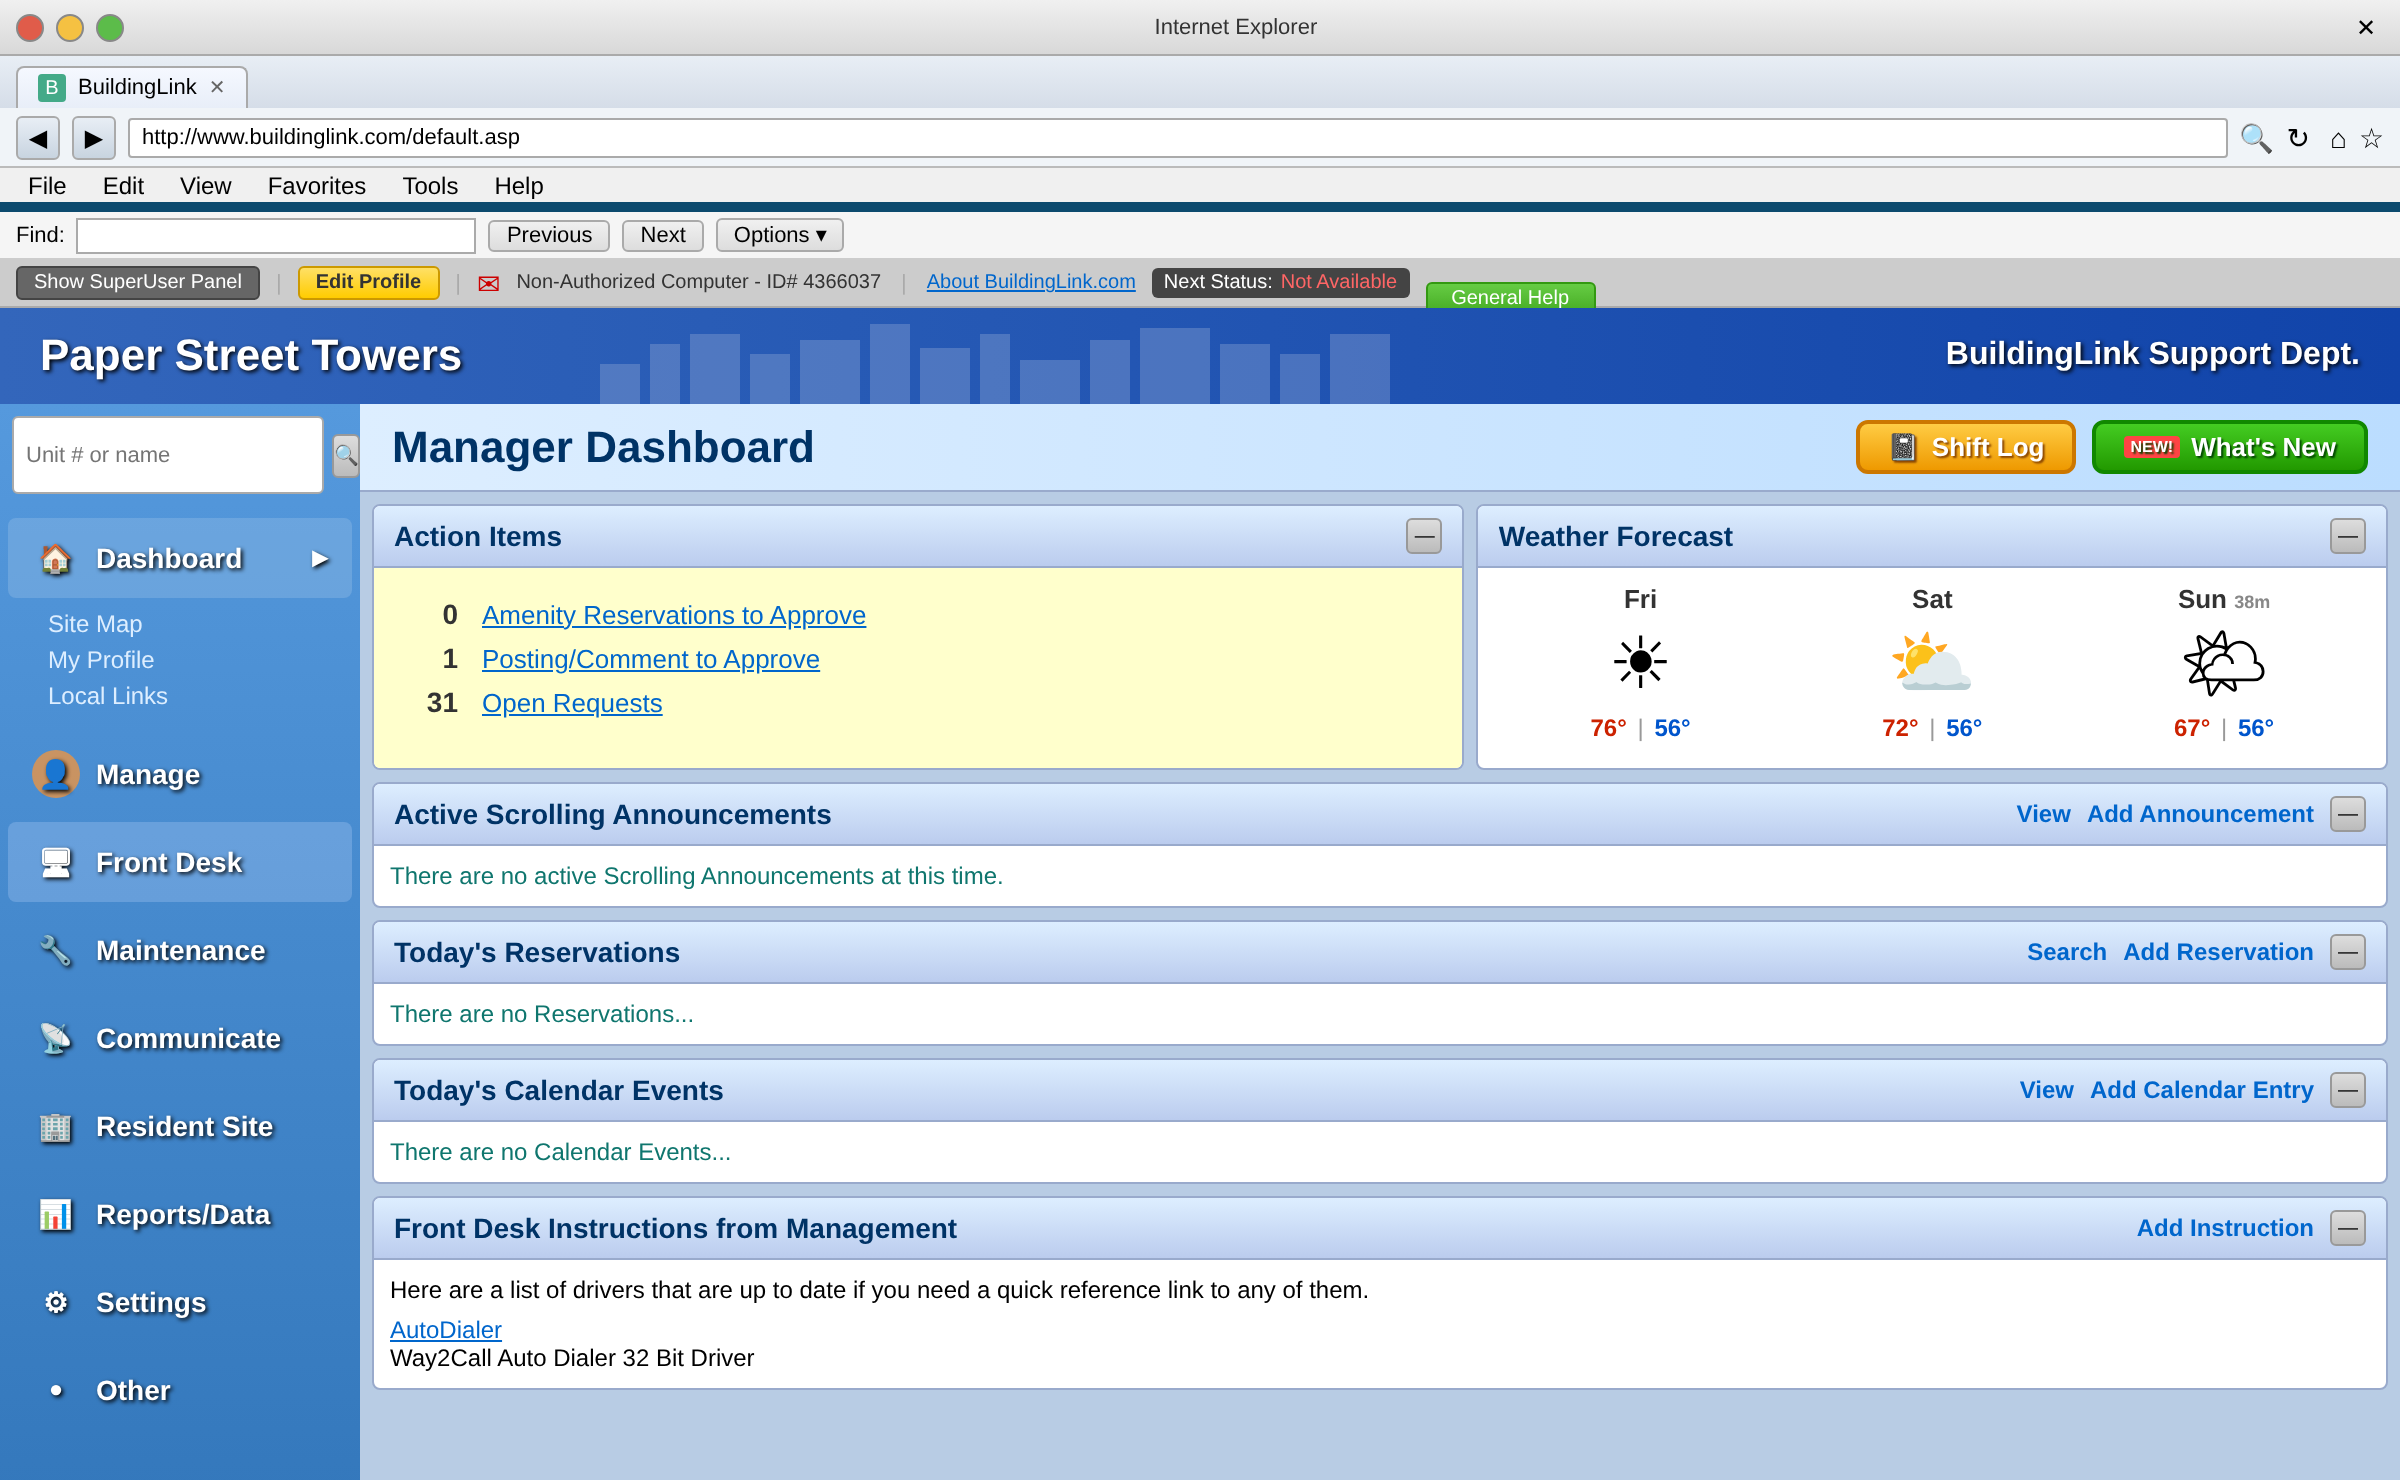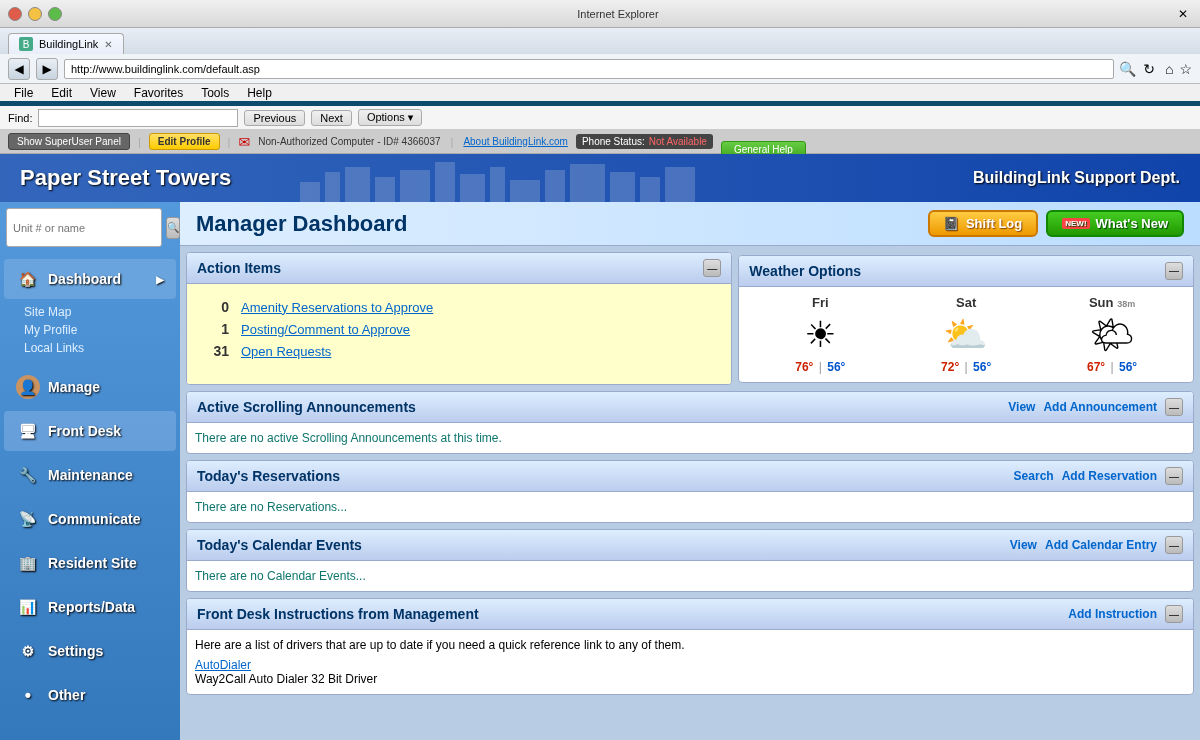--- a/index.html
+++ b/index.html
@@ -56,21 +56,21 @@
     
     .main-content { flex: 1; background: #b8cce4; display: flex; flex-direction: column; overflow: hidden; }
     .dashboard-header { background: linear-gradient(to right, #ddeeff, #bbddff); padding: 8px 16px; display: flex; align-items: center; justify-content: space-between; border-bottom: 1px solid #99aacc; height: 44px; }
     .dashboard-title { font-size: 22px; font-weight: bold; color: #003366; }
     .header-buttons { display: flex; gap: 8px; align-items: center; }
     .shift-log-btn { background: linear-gradient(to bottom, #ffcc44, #ee9900); border: 2px solid #cc7700; border-radius: 6px; padding: 4px 14px; font-size: 13px; font-weight: bold; color: #fff; cursor: pointer; display: flex; align-items: center; gap: 6px; text-shadow: 1px 1px 1px #884400; }
     .whats-new-btn { background: linear-gradient(to bottom, #44cc22, #229900); border: 2px solid #118800; border-radius: 6px; padding: 4px 14px; font-size: 13px; font-weight: bold; color: #fff; cursor: pointer; display: flex; align-items: center; gap: 6px; text-shadow: 1px 1px 1px #004400; }
     .new-badge { background: #ff4444; color: #fff; font-size: 8px; font-weight: bold; padding: 1px 3px; border-radius: 2px; }
 
     .dashboard-body { display: flex; flex: 1; overflow: hidden; padding: 6px; gap: 6px; flex-direction: column; overflow-y: auto; }
-    .dashboard-row { display: flex; gap: 6px; align-items: center; }
+    .dashboard-row { display: flex; gap: 6px; }
 
     
     .widget { background: #fff; border: 1px solid #99aacc; border-radius: 4px; overflow: hidden; }
     .widget-header { background: linear-gradient(to bottom, #ddeeff, #bbccee); border-bottom: 1px solid #99aacc; padding: 6px 10px; display: flex; align-items: center; justify-content: space-between; }
     .widget-title { font-size: 14px; font-weight: bold; color: #003366; }
     .widget-actions { display: flex; align-items: center; gap: 8px; }
     .widget-action-link { color: #0066cc; font-size: 12px; cursor: pointer; font-weight: bold; }
     .widget-collapse { background: linear-gradient(to bottom, #ddd, #bbb); border: 1px solid #999; border-radius: 3px; width: 18px; height: 18px; display: flex; align-items: center; justify-content: center; font-size: 10px; cursor: pointer; }
     .widget-body { padding: 8px; }
     .widget-body-yellow { background: #ffffcc; padding: 12px; }
@@ -143,21 +143,21 @@
 <div class="app-header-bar">
   <button class="super-user-btn">Show SuperUser Panel</button>
   <span style="color:#aaa;">|</span>
   <button class="edit-profile-btn">Edit Profile</button>
   <span style="color:#aaa;">|</span>
   <span style="font-size:14px; color:#cc0000;">✉</span>
   <span class="unauth-msg">Non-Authorized Computer - ID# 4366037</span>
   <span style="color:#aaa; margin: 0 2px;">|</span>
   <a class="about-link">About BuildingLink.com</a>
   <div style="background:#444; padding: 2px 6px; border-radius:3px; display:flex; align-items:center; gap:4px;">
-    <span class="phone-label">Phone Status:</span>
+    <span class="phone-label">Next Status:</span>
     <span style="color:#ff6666; font-size:10px;">Not Available</span>
   </div>
   <button class="general-help-btn">General Help</button>
 </div>
 
 <div class="app-body">
 
   <div class="app-title-bar" style="background: linear-gradient(to right, #3366bb, #1144aa); position: relative; overflow: hidden;">
     <span class="building-name">Paper Street Towers</span>
     <span class="support-dept">BuildingLink Support Dept.</span>
@@ -282,21 +282,21 @@
               </div>
               <div class="action-item-row">
                 <span class="action-count">31</span>
                 <a class="action-link">Open Requests</a>
               </div>
             </div>
           </div>
 
           <div class="widget weather-widget" style="flex: 1;">
             <div class="widget-header">
-              <span class="widget-title">Weather Options</span>
+              <span class="widget-title">Weather Forecast</span>
               <div class="widget-collapse">—</div>
             </div>
             <div class="weather-days">
               <div class="weather-day">
                 <div class="weather-day-name">Fri</div>
                 <div class="weather-icon">☀</div>
                 <div class="weather-temps">
                   <span class="temp-high">76°</span>
                   <span class="temp-sep">|</span>
                   <span class="temp-low">56°</span>

